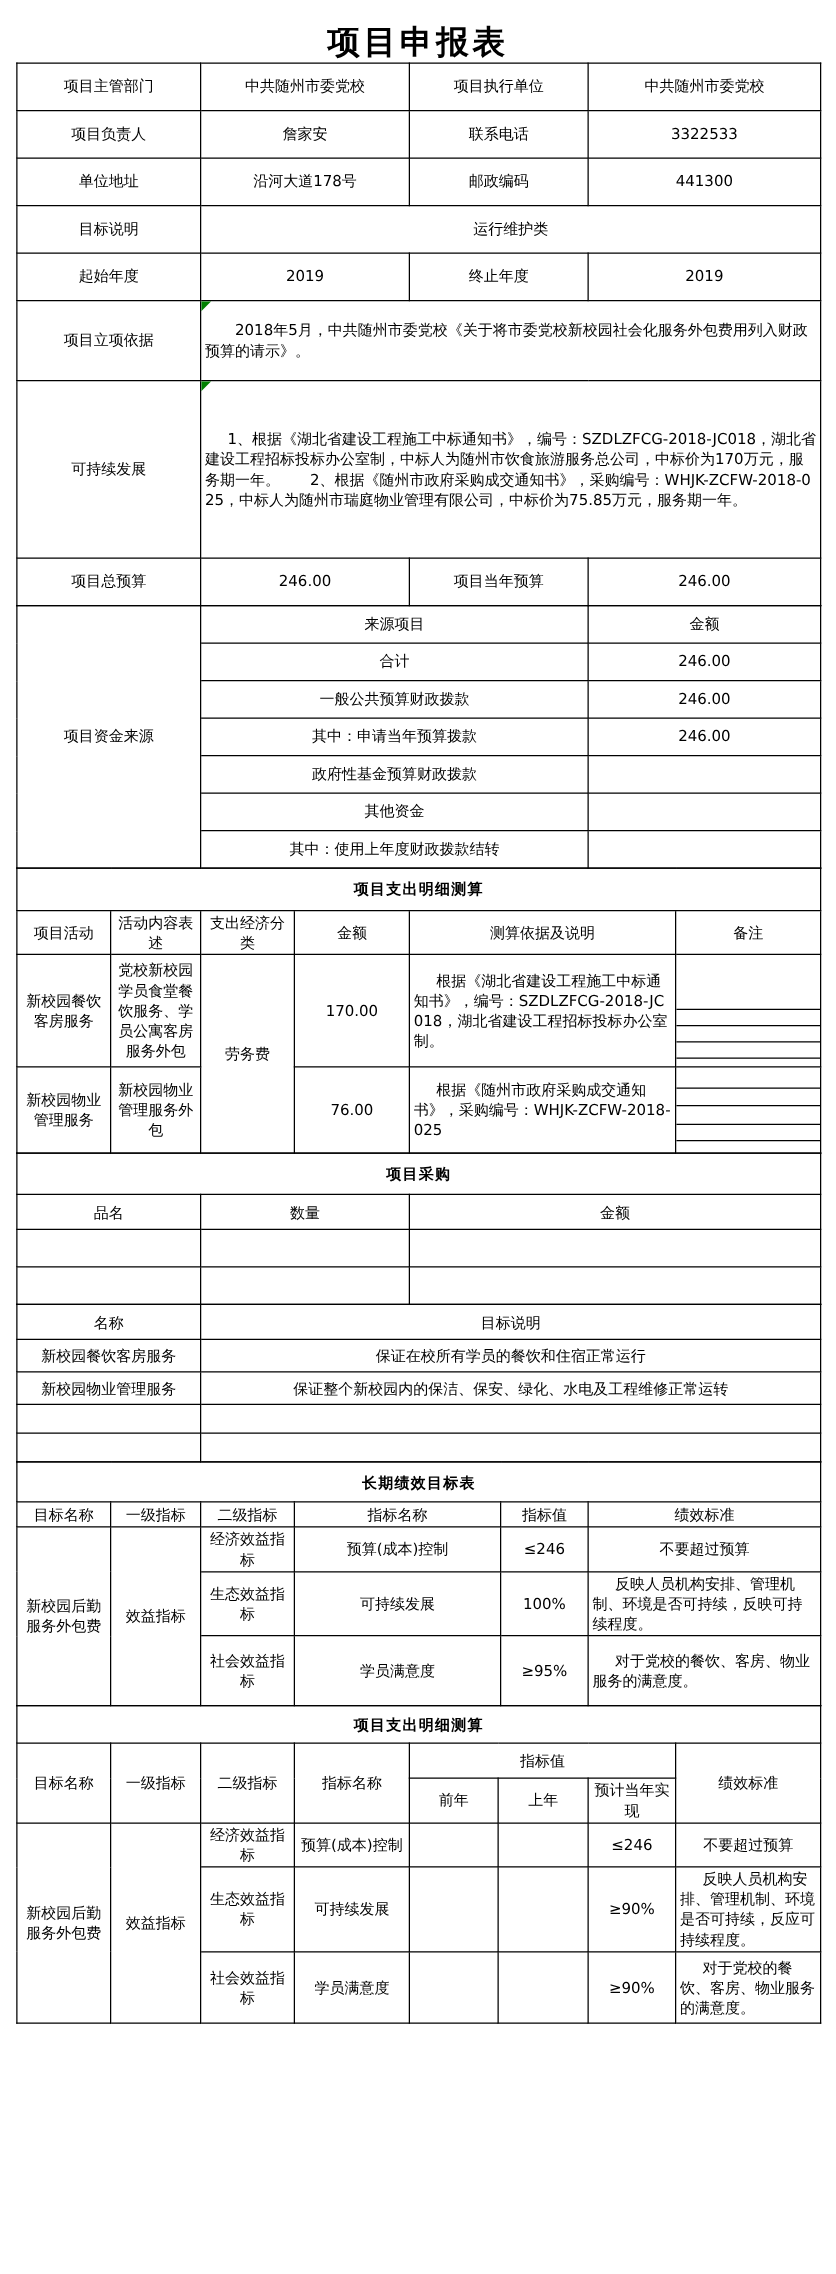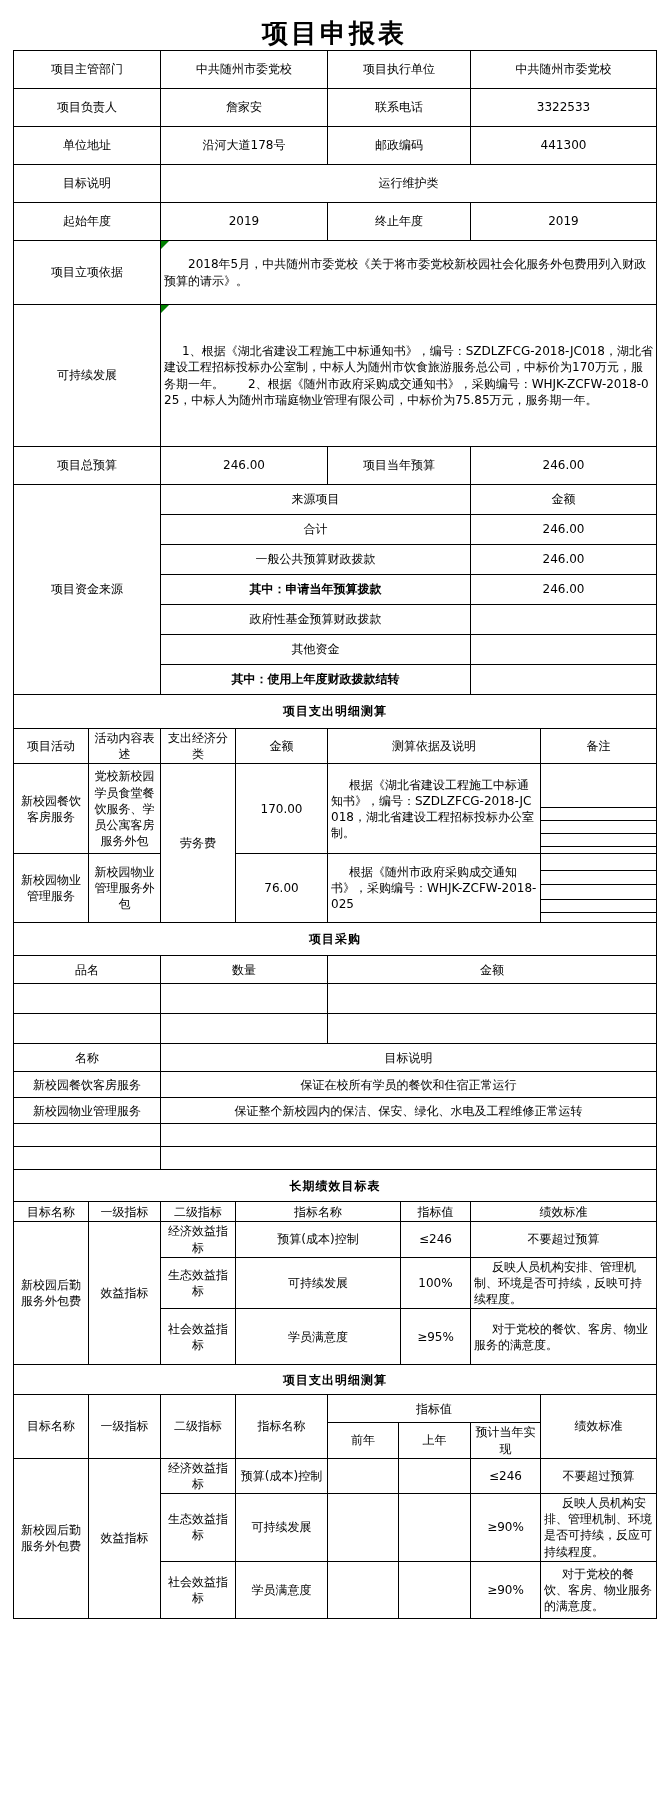--- a/index.html
+++ b/index.html
@@ -6,21 +6,21 @@
   body{width:669px;height:1819px;font-family:"DejaVu Sans",sans-serif;}
   .doc-title{margin:16px 0 0 0;text-align:center;font-size:26px;font-weight:bold;letter-spacing:3px;}
   .unit-note{margin:4px 14px 3px 0;text-align:right;font-size:14px;}
   .tbl{width:643px;margin-left:13px;margin-top:-1px;border-collapse:collapse;table-layout:fixed;}
   .tbl td{border:1px solid #000;text-align:center;vertical-align:middle;font-size:12px;
           padding:1px 3px;position:relative;word-break:break-all;line-height:1.35;overflow:hidden;}
   .sec-title{font-weight:bold;font-size:17px;letter-spacing:1px;}
   .para{margin:0;text-align:left;text-indent:2em;}
   .para-s{margin:0;text-align:left;text-indent:1.5em;}
   .src{text-align:left;padding-left:6px;}
-  .src-ind{padding-left:26px;font-weight:bold;}
+  .src-ind{padding-left:26px;}
   .tri{position:absolute;top:0;left:0;width:0;height:0;display:block;
        border-top:8px solid #008000;border-right:8px solid transparent;}
   td.remark{padding:0;vertical-align:top;}
   .rstack{display:flex;flex-direction:column;height:100%;}
   .rseg{width:100%;}
   .rseg.b{border-top:1px solid #000;}
   .fill{flex:1;}
 </style>
 </head>
 <body>

